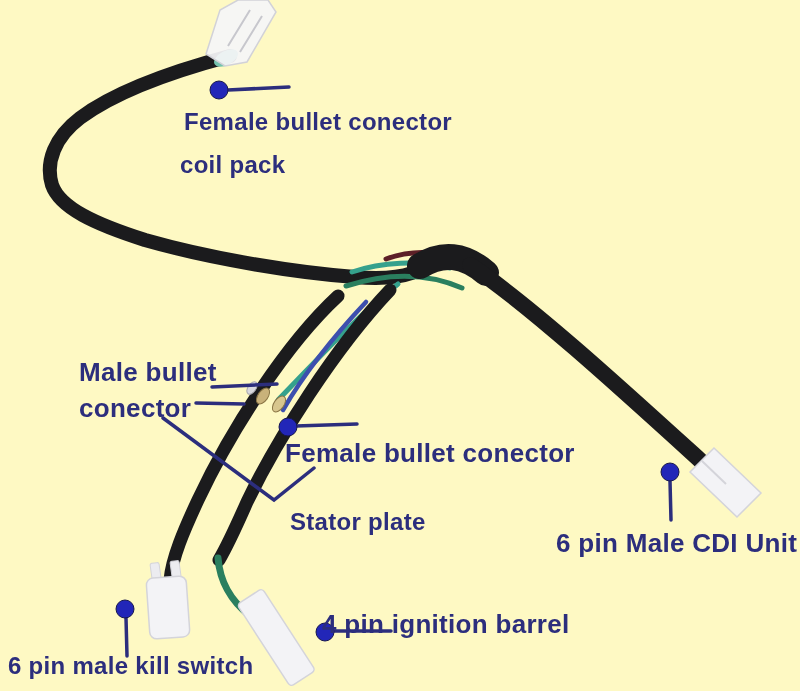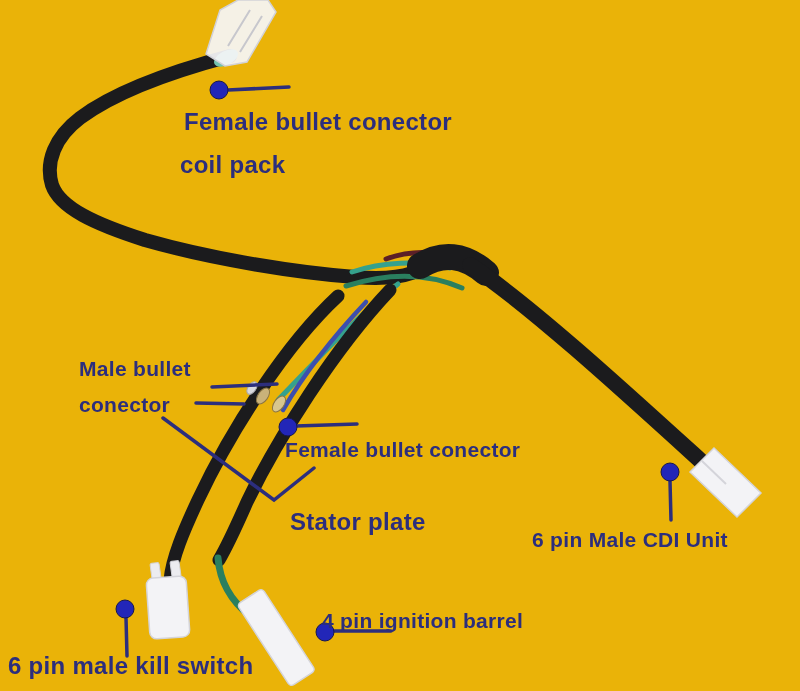--- a/index.html
+++ b/index.html
@@ -1,22 +1,22 @@
 <!DOCTYPE html>
 <html style="--label-text: #2c2e7d; --leader-line: #2c2e7d; --callout-dot: #2226b8; --wire-black: #1b1b1d; --wire-teal: #35a18d; --wire-green: #2a7f5f; --wire-blue: #3d4fae; --wire-red: #5c1f27; --connector-white: #f3f3f6; --bullet-gold: #c9b27a; --background: #ffffff;"><head>
 <meta charset="utf-8">
 <style>
   html,body { margin:0; padding:0; background:#fff; }
   .canvas {
-    position:relative; width:800px; height:691px; background:#eab308;
+    position:relative; width:800px; height:691px; background:#fef9c3;
     overflow:hidden; font-family:"Liberation Sans", sans-serif;
   }
   .harness-svg { position:absolute; left:0; top:0; }
   .label {
-    position:absolute; font-weight:bold; font-size:21px;
+    position:absolute; font-weight:bold; font-size:26px;
     color:var(--label-text,#2c2e7d); letter-spacing:0.3px; white-space:nowrap;
   }
   .label.big { font-size:24px; }
   .wire { fill:none; stroke-linecap:round; stroke-linejoin:round; }
   .wire-black { stroke:var(--wire-black,#1b1b1d); }
   .wire-teal  { stroke:var(--wire-teal,#35a18d); }
   .wire-green { stroke:var(--wire-green,#2a7f5f); }
   .wire-blue  { stroke:var(--wire-blue,#3d4fae); }
   .wire-red   { stroke:var(--wire-red,#5c1f27); }
   .conn-white { fill:var(--connector-white,#f3f3f6); stroke:#d4d4da; stroke-width:1.5; }
@@ -99,18 +99,18 @@
   <div class="label big" style="left:184px; top:108px;">Female bullet conector</div>
   <div class="label big" style="left:180px; top:151px;">coil pack</div>
 
   <div class="label" style="left:79px; top:357px;">Male bullet</div>
   <div class="label" style="left:79px; top:393px;text-align:center;">conector</div>
 
   <div class="label" style="left:285px; top:438px;">Female bullet conector</div>
 
   <div class="label big" style="left:243px; top:508px;margin-left:47px;">Stator plate</div>
 
-  <div class="label" style="left:532px; top:528px;">6 pin Male CDI Unit</div>
+  <div class="label" style="left:556px; top:528px;">6 pin Male CDI Unit</div>
 
   <div class="label big" style="left:8px; top:652px;">6 pin male kill switch</div>
 
   <div class="label" style="left:322px; top:609px;">4 pin ignition barrel</div>
 </div>
 
 </body></html>

